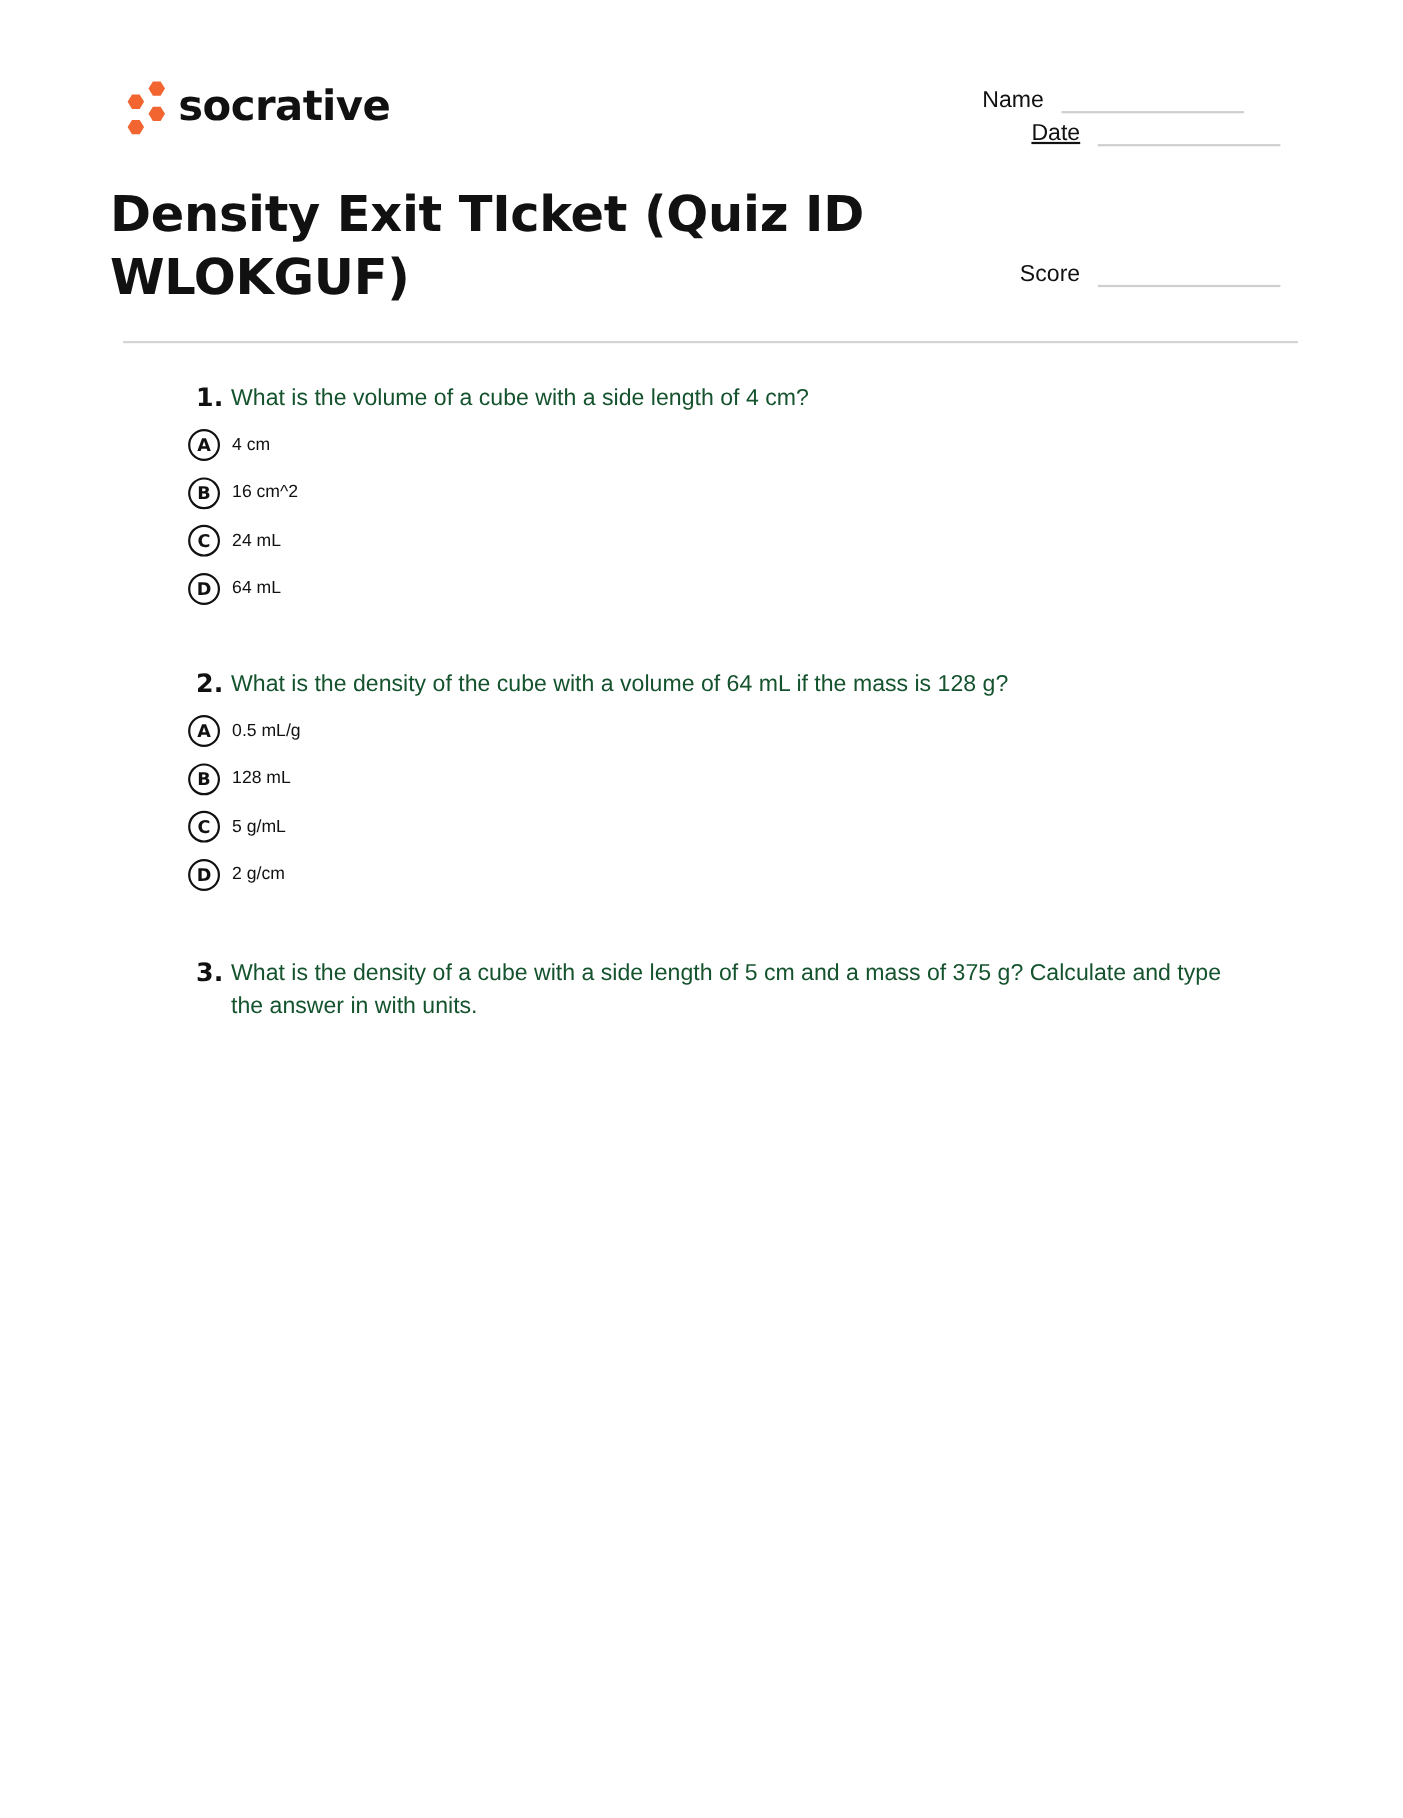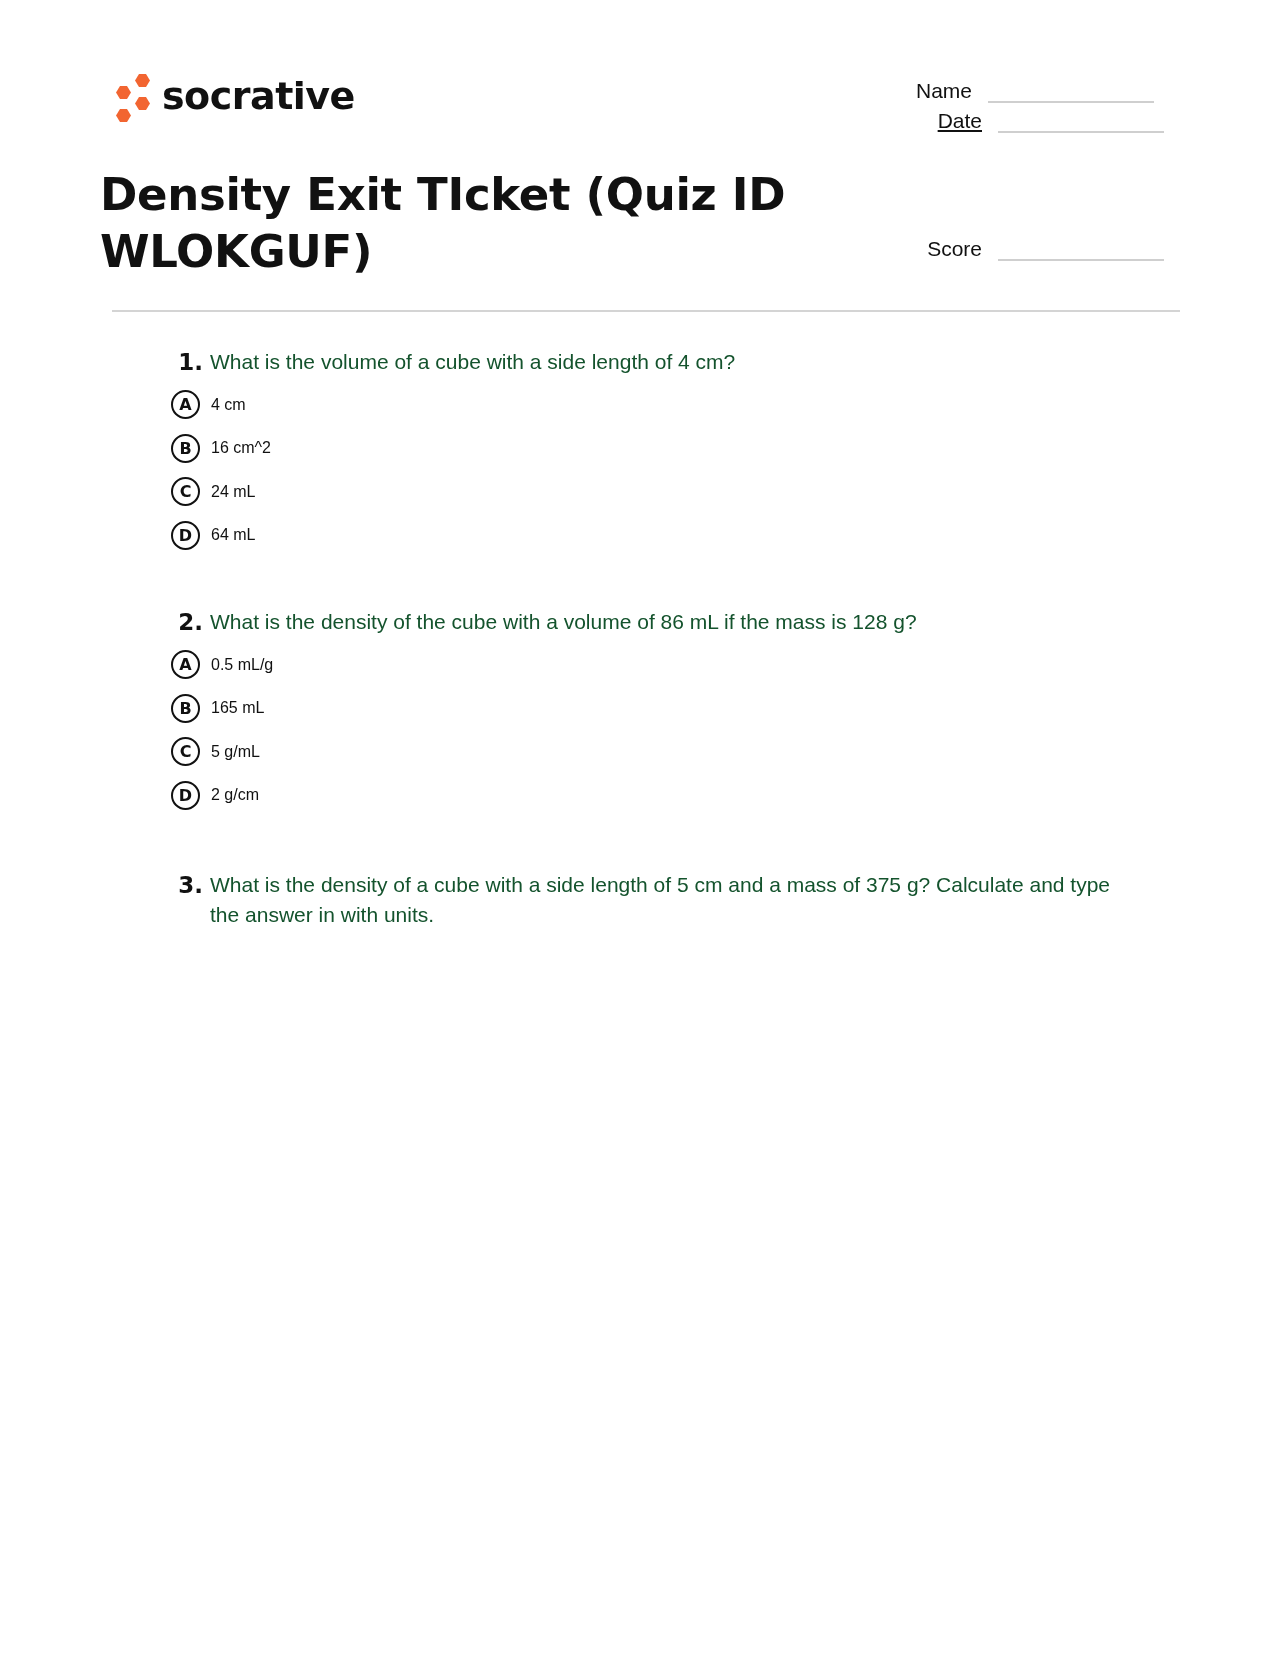--- a/index.html
+++ b/index.html
@@ -52,21 +52,21 @@
       color: #111;
       line-height: 1;
     }
     .field-line {
       width: 166px;
       height: 0;
       border-bottom: 2px solid #cfcfcf;
       margin-left: 16px;
       margin-bottom: -2px;
     }
-    .field-name  { left: 852px; top: 80px; }
+    .field-name  { left: 829px; top: 80px; }
     .field-date  { left: 862px; top: 110px; text-decoration: underline; }
     .field-score { left: 862px; top: 211px; margin-top: 27px; }
 
     
     .title {
       position: absolute;
       left: 100px;
       top: 166px;
       width: 700px;
       font-family: "DejaVu Sans", sans-serif;
@@ -203,30 +203,30 @@
       <div class="option">
         <span class="opt-circle">D</span>
         <span class="opt-text">64 mL</span>
       </div>
     </div>
   </div>
 
   <div class="question q2">
     <div class="q-row">
       <span class="q-num">2.</span>
-      <span class="q-text">What is the density of the cube with a volume of 86 mL if the mass is 128 g?</span>
+      <span class="q-text">What is the density of the cube with a volume of 64 mL if the mass is 128 g?</span>
     </div>
     <div class="options">
       <div class="option">
         <span class="opt-circle">A</span>
         <span class="opt-text">0.5 mL/g</span>
       </div>
       <div class="option">
         <span class="opt-circle">B</span>
-        <span class="opt-text">165 mL</span>
+        <span class="opt-text">128 mL</span>
       </div>
       <div class="option">
         <span class="opt-circle">C</span>
         <span class="opt-text">5 g/mL</span>
       </div>
       <div class="option">
         <span class="opt-circle">D</span>
         <span class="opt-text">2 g/cm</span>
       </div>
     </div>

